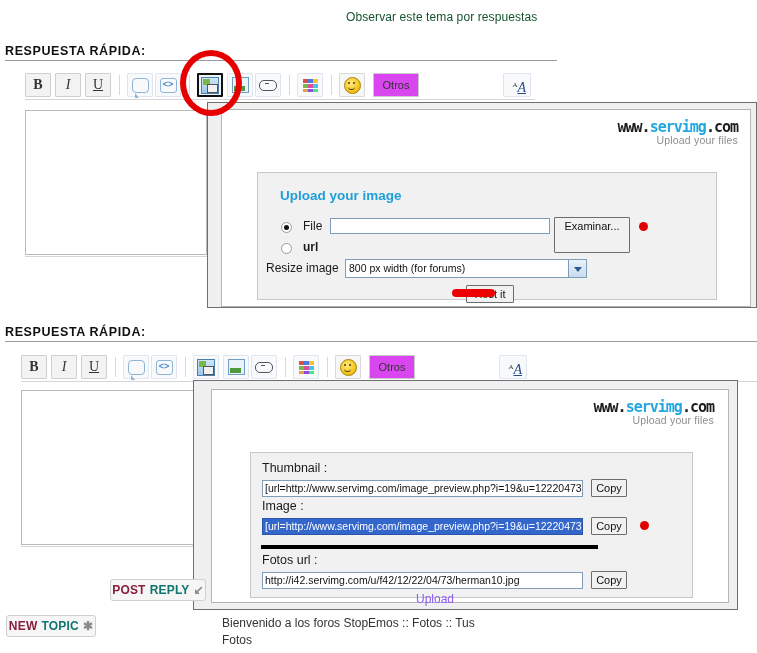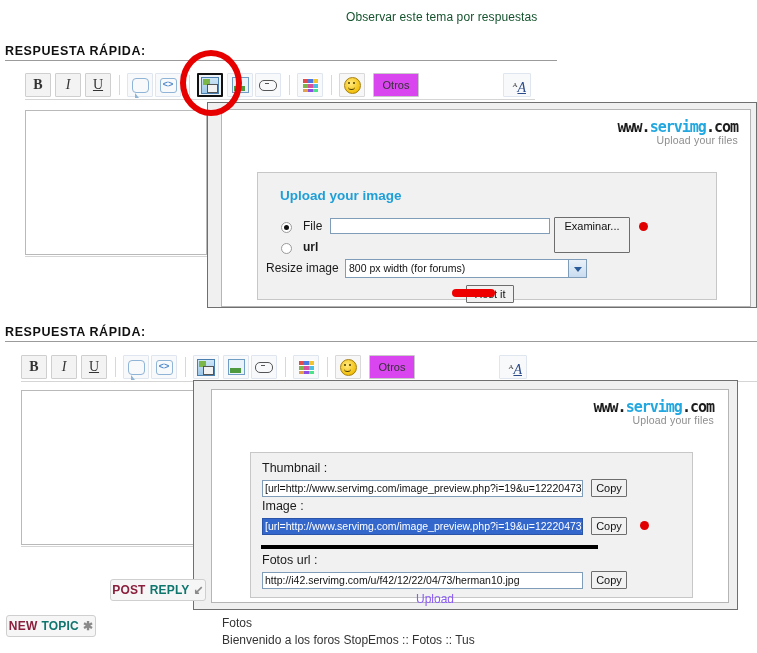--- a/index.html
+++ b/index.html
@@ -304,17 +304,17 @@
       <span class="l">TOPIC</span>
       <span class="g">✱</span>
   </div>
   <div class="fbtn" style="left:110px;top:579px;width:96px;">
     <span class="d">POST</span>
       <span class="l">REPLY</span>
       <span class="g">↙</span>
   </div>
 
   <div class="crumb" style="left:222px;top:615px;width:400px;">
+    <div>Bienvenido a los foros StopEmos :: Fotos :: Tus</div>
     <div>Fotos</div>
-    <div>Bienvenido a los foros StopEmos :: Fotos :: Tus</div>
   </div>
 
 </div>
 
 </body></html>

